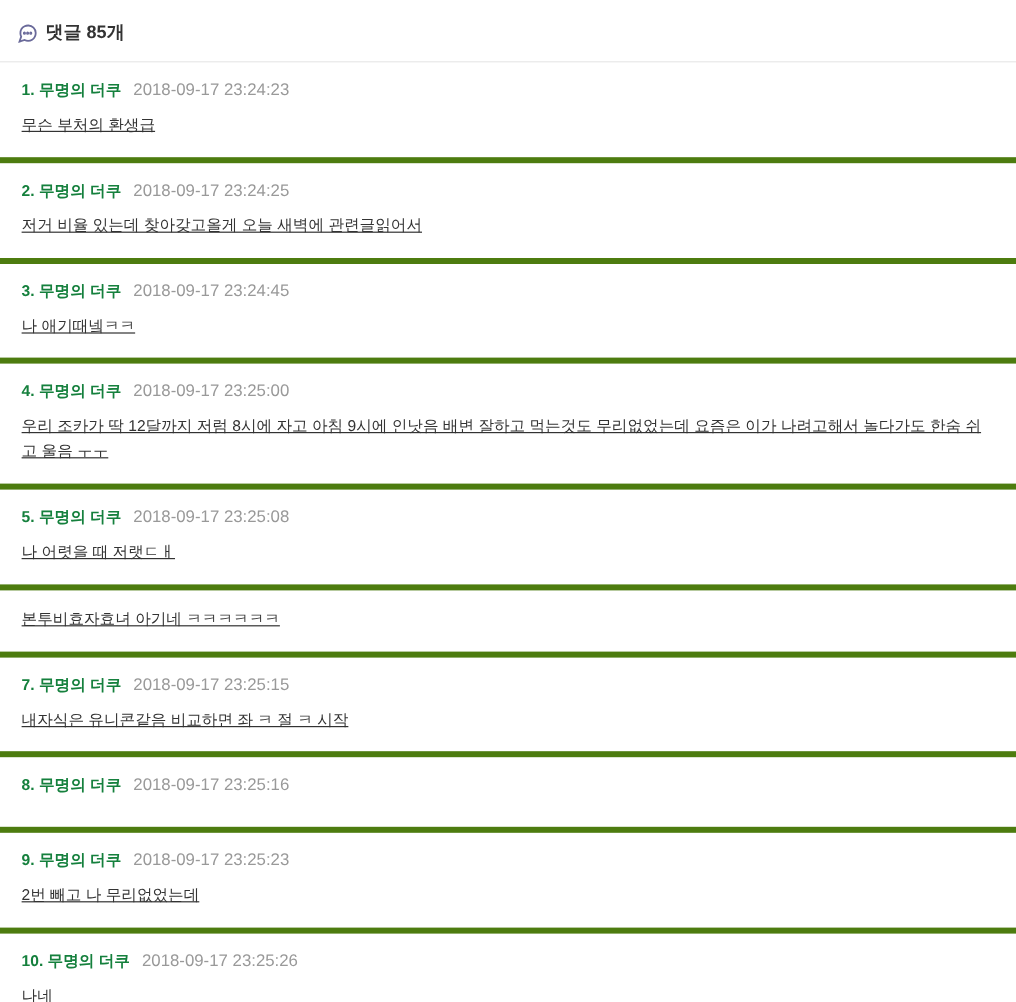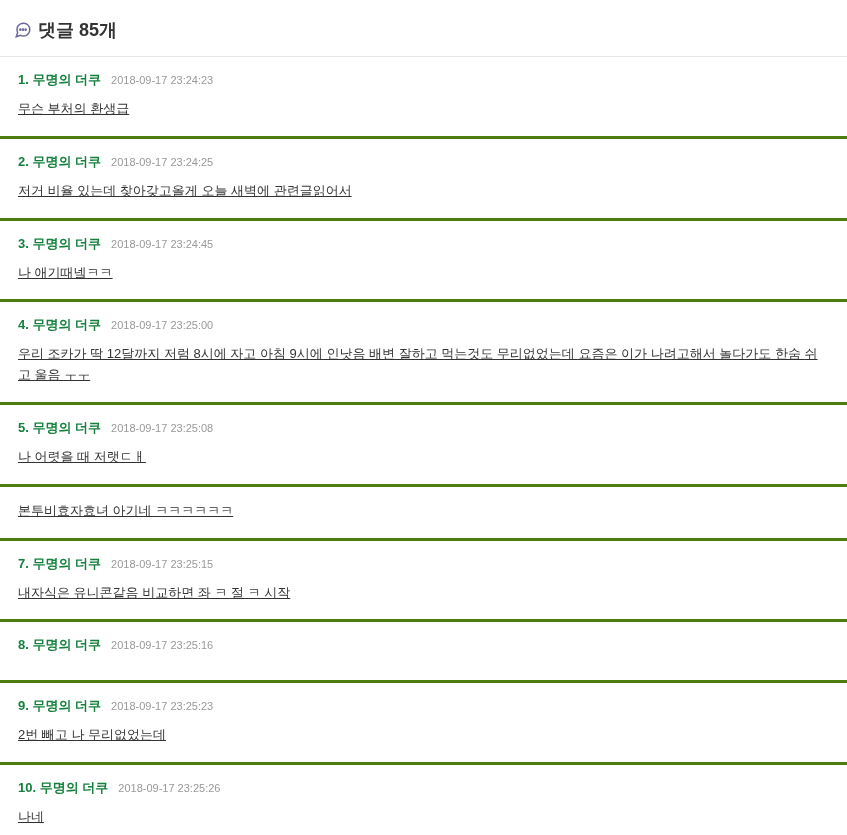--- a/index.html
+++ b/index.html
@@ -14,47 +14,47 @@
       align-items: center;
       padding: 8px 14px 14px 14px;
       gap: 6px;
     }
     .header .icon svg {
       width: 18px;
       height: 18px;
       display: block;
     }
     .header-title {
-      font-size: 18px;
+      font-size: 15px;
       font-weight: bold;
       color: #333;
     }
     .comment-list {
       list-style: none;
     }
     .comment-item {
-      border-top: 3px solid #4d7c0f;
+      border-top: 5px solid #4d7c0f;
       padding: 14px 18px 16px 18px;
     }
     .comment-item:first-child {
       border-top: 1px solid #e8e8e8;
     }
     .comment-head {
       display: flex;
       align-items: baseline;
       gap: 10px;
       margin-bottom: 10px;
     }
     .comment-index-author {
       font-size: 13px;
       font-weight: bold;
       color: #15803d;
     }
     .comment-time {
-      font-size: 11px;
+      font-size: 14px;
       color: #999;
     }
     .comment-body {
       font-size: 13px;
       color: #333;
       line-height: 1.6;
       text-decoration: underline;
     }
   </style>
 </head>

